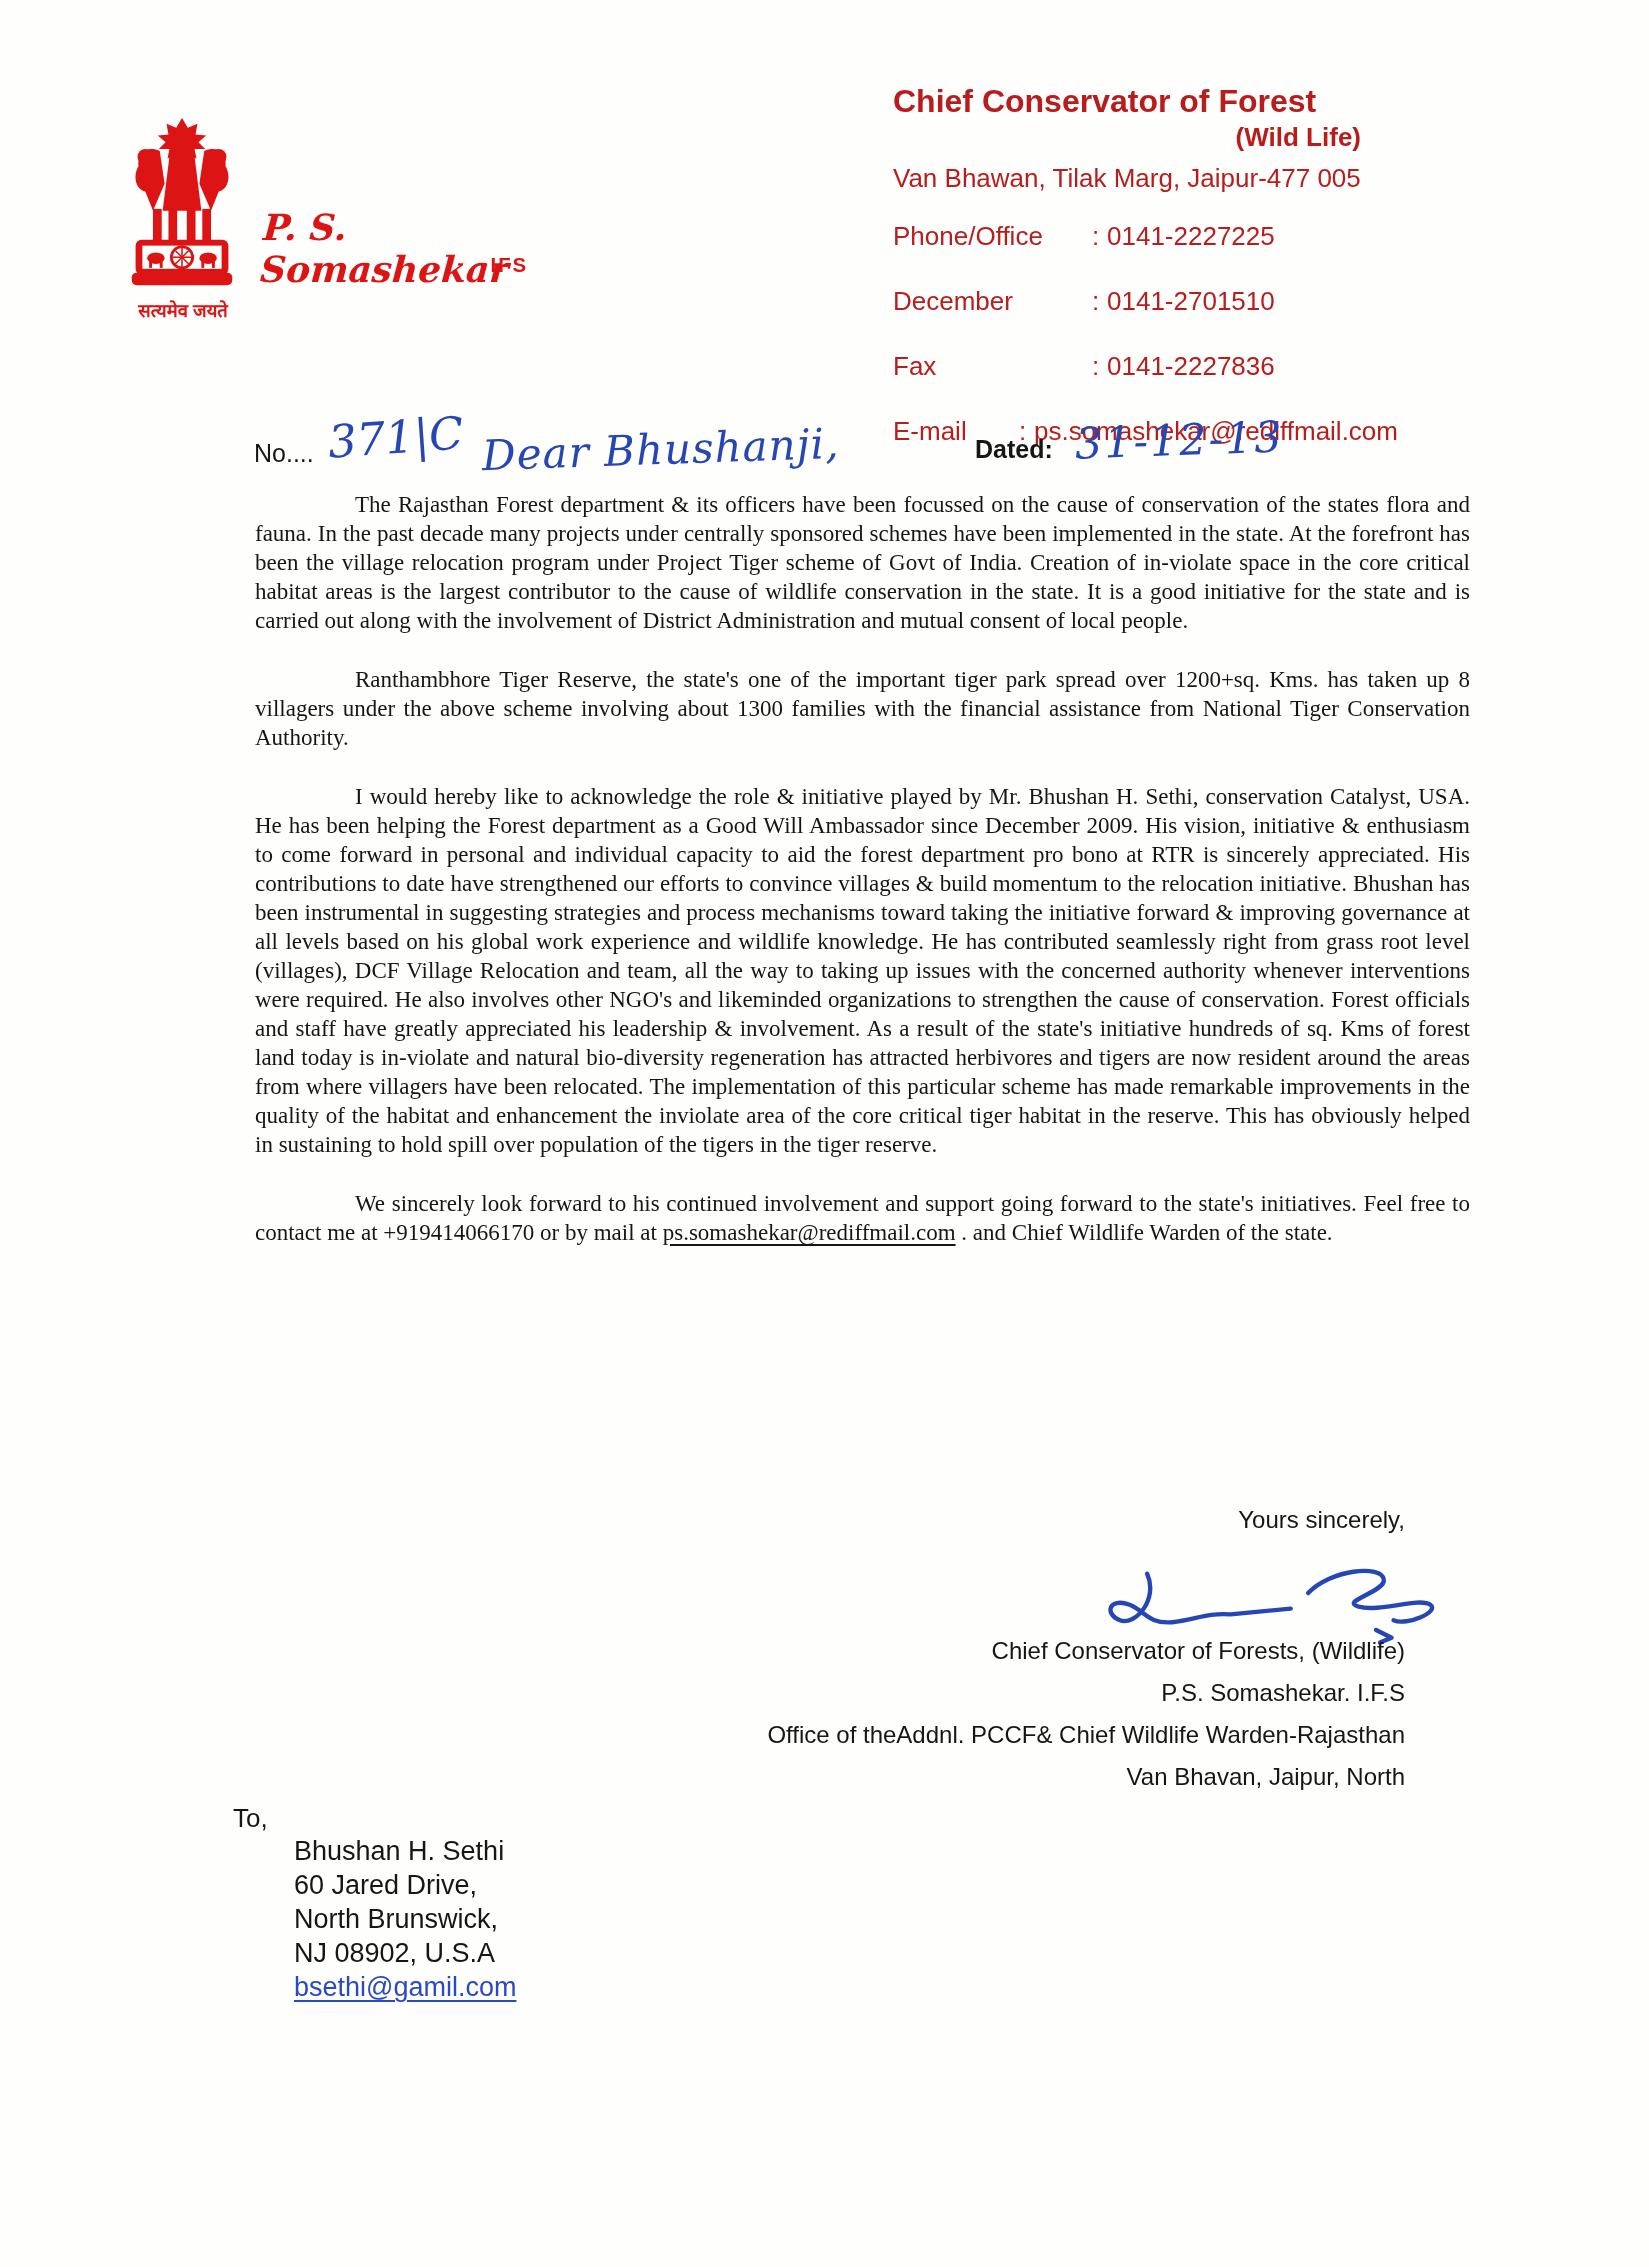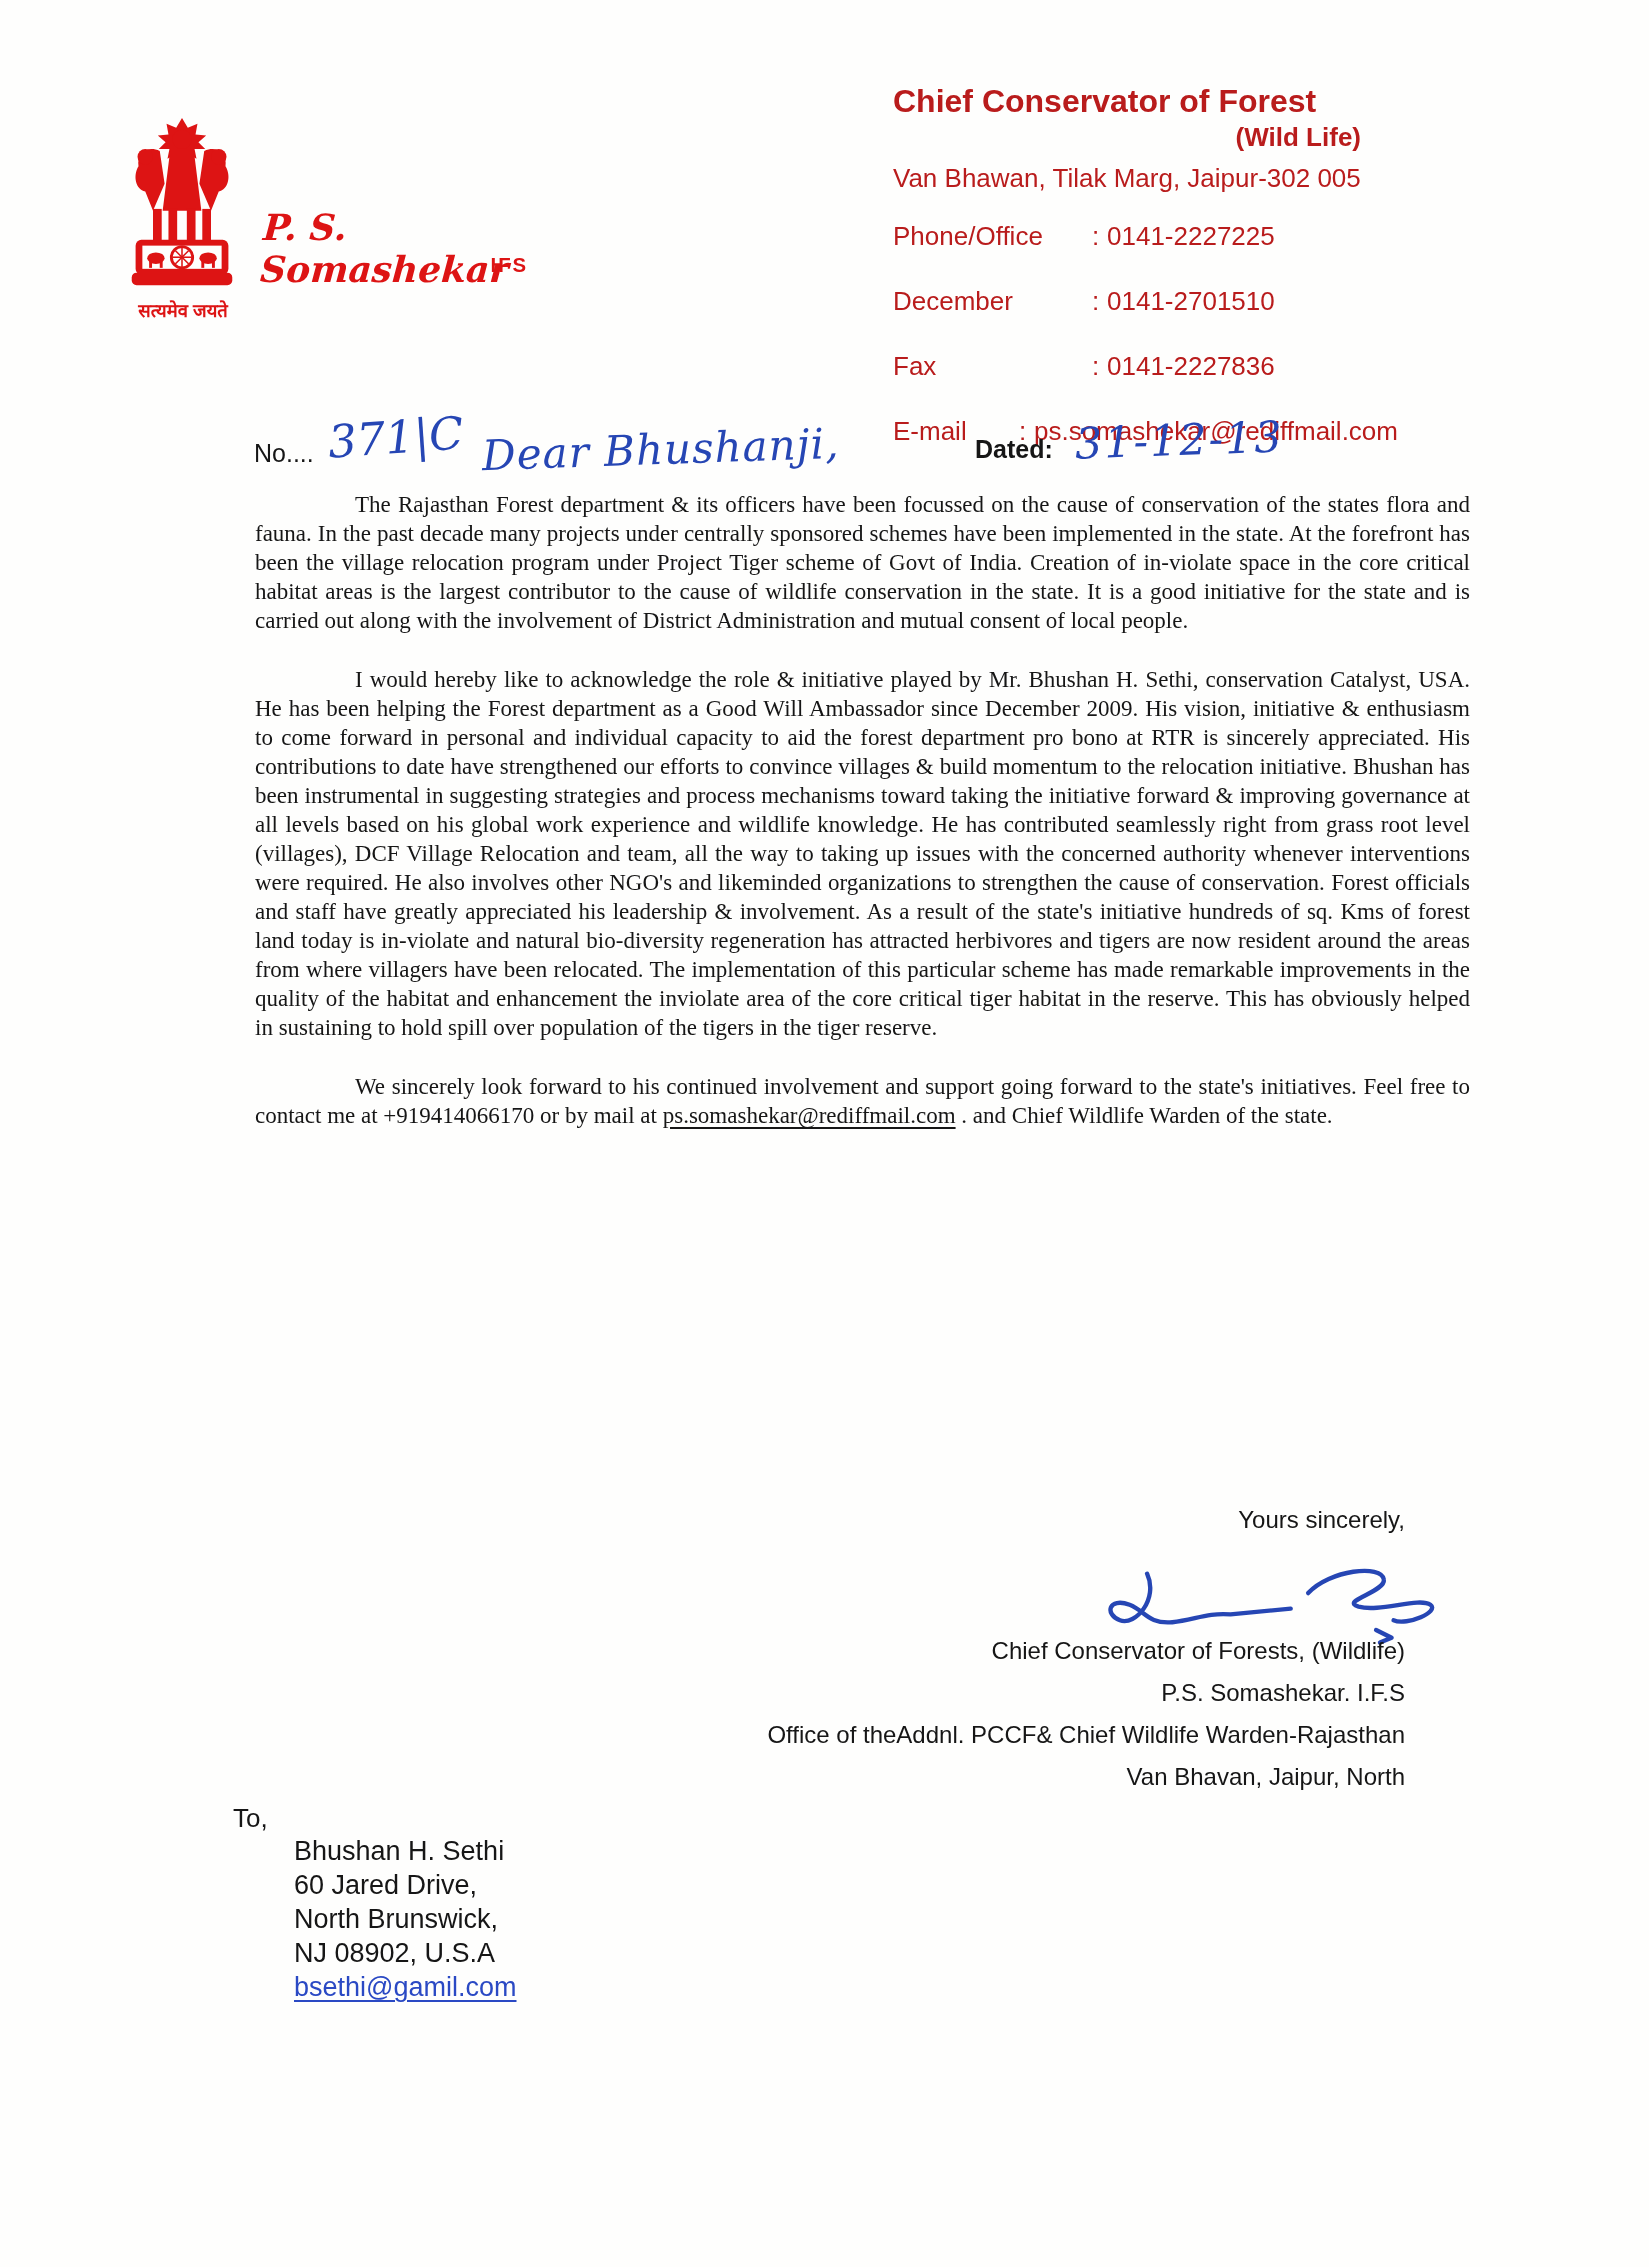--- a/index.html
+++ b/index.html
@@ -100,21 +100,21 @@
     </svg>
   </div>
   <div class="motto">सत्यमेव जयते</div>
 
   <div class="officer-name">P. S. Somashekar</div>
   <div class="officer-cadre">IFS</div>
 
   <div class="head-right">
     <div class="head-title">Chief Conservator of Forest</div>
     <div class="head-sub">(Wild Life)</div>
-    <div class="head-addr">Van Bhawan, Tilak Marg, Jaipur-302 005</div>
+    <div class="head-addr">Van Bhawan, Tilak Marg, Jaipur-477 005</div>
     <div class="contact-row">
       <span class="lbl">Phone/Office</span>
       <span class="sep">:</span>
       <span>0141-2227225</span>
     </div>
     <div class="contact-row">
       <span class="lbl">December</span>
       <span class="sep">:</span>
       <span>0141-2701510</span>
     </div>
@@ -131,20 +131,21 @@
   </div>
 
   <div class="ref-no-label">No....</div>
   <div class="ref-no-value hand">371|C</div>
   <div class="salutation hand">Dear Bhushanji,</div>
   <div class="dated-label">Dated:</div>
   <div class="dated-value hand">31-12-13</div>
 
   <div class="body-col">
     <p>The Rajasthan Forest department &amp; its officers have been focussed on the cause of conservation of the states flora and fauna. In the past decade many projects under centrally sponsored schemes have been implemented in the state. At the forefront has been the village relocation program under Project Tiger scheme of Govt of India. Creation of in-violate space in the core critical habitat areas is the largest contributor to the cause of wildlife conservation in the state. It is a good initiative for the state and is carried out along with the involvement of District Administration and mutual consent of local people.</p>
+    <p>Ranthambhore Tiger Reserve, the state's one of the important tiger park spread over 1200+sq. Kms. has taken up 8 villagers under the above scheme involving about 1300 families with the financial assistance from National Tiger Conservation Authority.</p>
     <p>I would hereby like to acknowledge the role &amp; initiative played by Mr. Bhushan H. Sethi, conservation Catalyst, USA. He has been helping the Forest department as a Good Will Ambassador since December 2009. His vision, initiative &amp; enthusiasm to come forward in personal and individual capacity to aid the forest department pro bono at RTR is sincerely appreciated. His contributions to date have strengthened our efforts to convince villages &amp; build momentum to the relocation initiative. Bhushan has been instrumental in suggesting strategies and process mechanisms toward taking the initiative forward &amp; improving governance at all levels based on his global work experience and wildlife knowledge. He has contributed seamlessly right from grass root level (villages), DCF Village Relocation and team, all the way to taking up issues with the concerned authority whenever interventions were required. He also involves other NGO's and likeminded organizations to strengthen the cause of conservation. Forest officials and staff have greatly appreciated his leadership &amp; involvement. As a result of the state's initiative hundreds of sq. Kms of forest land today is in-violate and natural bio-diversity regeneration has attracted herbivores and tigers are now resident around the areas from where villagers have been relocated. The implementation of this particular scheme has made remarkable improvements in the quality of the habitat and enhancement the inviolate area of the core critical tiger habitat in the reserve. This has obviously helped in sustaining to hold spill over population of the tigers in the tiger reserve.</p>
     <p class="closing"><span>We sincerely look forward to his continued involvement and support going forward to the state's initiatives. Feel free to contact me at +919414066170 or by mail at </span><span class="u-black">ps.somashekar@rediffmail.com</span><span> . and Chief Wildlife Warden of the state.</span></p>
   </div>
 
   <div class="yours">Yours sincerely,</div>
   <div class="sig-svg">
     <svg width="359" height="105" viewBox="0 0 370 108" xmlns="http://www.w3.org/2000/svg">
       <g fill="none" stroke="#2646b4" stroke-width="4.5" stroke-linecap="round" stroke-linejoin="round">
         <path d="M64,14 C76,40 52,68 36,62 C20,56 24,38 46,46 C62,52 64,66 90,64 C112,62 126,54 150,56 L212,50"></path>
         <path d="M230,34 C252,10 306,4 308,20 C310,33 262,42 282,48 C304,54 344,38 356,46 C366,53 332,68 318,62"></path>

